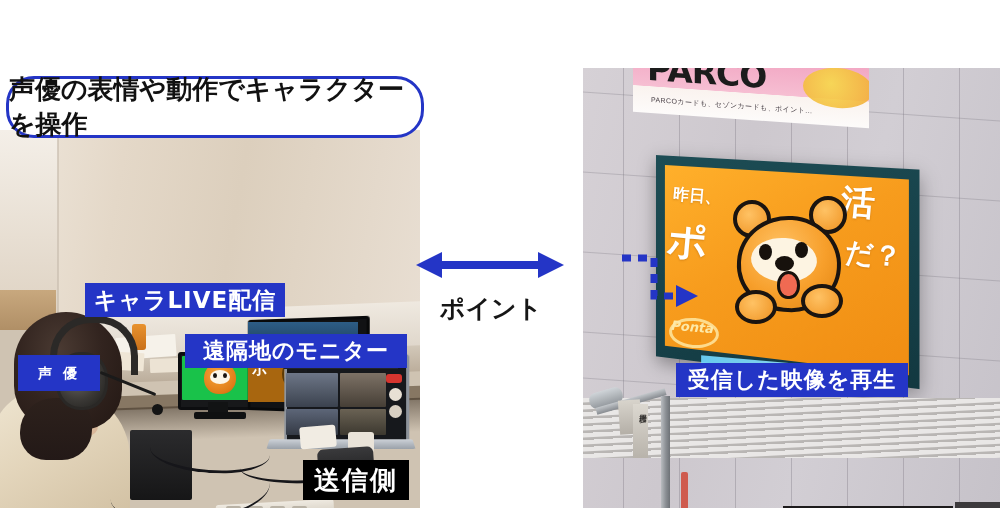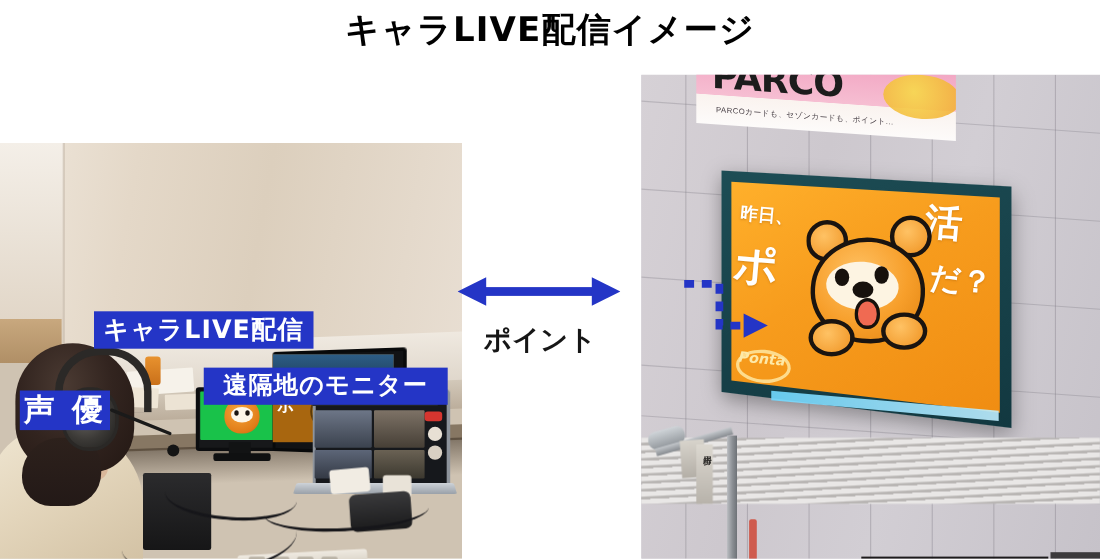--- a/index.html
+++ b/index.html
@@ -385,21 +385,21 @@
     position:absolute;left:6px;top:76px;width:412px;height:56px;
     background:#ffffff;border:3px solid #2435c6;border-radius:28px;
     display:flex;align-items:center;justify-content:center;
     font-size:26px;font-weight:bold;color:#111111;
     font-family:"DejaVu Sans","Liberation Sans",sans-serif;
     letter-spacing:0px;
     z-index:20;
   }
   #label-chara-live{left:85px;top:283px;width:200px;height:34px;font-size:23px;z-index:15;}
   #label-remote-monitor{left:185px;top:334px;width:222px;height:34px;font-size:22px;z-index:15;}
-  #label-voice-actor{left:18px;top:355px;width:82px;height:36px;font-size:28px;letter-spacing:3px;z-index:15;}
+  #label-voice-actor{left:18px;top:355px;width:82px;height:36px;font-size:14px;letter-spacing:3px;z-index:15;}
   #label-sender{left:303px;top:460px;width:106px;height:40px;font-size:26px;z-index:15;}
   #label-play-received{left:676px;top:363px;width:232px;height:34px;font-size:22px;z-index:15;}
   #label-receiver{left:900px;top:462px;width:96px;height:42px;font-size:26px;z-index:15;}
 
   
   #live-arrow{position:absolute;left:416px;top:250px;width:148px;height:30px;z-index:16;}
   #live-label{
     position:absolute;left:416px;top:292px;width:150px;text-align:center;
     font-size:25px;font-weight:bold;color:#161616;
     font-family:"DejaVu Sans","Liberation Sans",sans-serif;z-index:16;
@@ -410,21 +410,20 @@
     font-size:24px;font-weight:bold;letter-spacing:3px;
     font-family:"DejaVu Sans","Liberation Sans",sans-serif;z-index:18;
   }
   #dashed-arrow{position:absolute;left:620px;top:248px;width:80px;height:62px;z-index:18;}
 </style>
 </head>
 <body>
 
 <div class="stage">
 
-  <div id="page-title">キャラLIVE配信イメージ</div>
 
   <div class="photo" id="left-photo">
     <div class="studio-wall"></div>
     <div class="studio-wall-left"></div>
     <div class="studio-wall-seam"></div>
     <div class="studio-floor"></div>
     <div class="floor-strip"></div>
 
     <div class="desk-top"></div>
     <div class="desk-front"></div>
@@ -545,25 +544,28 @@
     <div class="pole-arm"></div>
     <div class="pole-sign2"></div>
     <div class="pole-sign"></div>
     <div class="pole-sign-txt">歩行者用</div>
     <div class="pole"></div>
 
     <div class="redpost"></div>
 
   </div>
 
+  <div id="callout-box">声優の表情や動作でキャラクターを操作</div>
 
   <div class="lbl-blue" id="label-chara-live">キャラLIVE配信</div>
   <div class="lbl-blue" id="label-remote-monitor">遠隔地のモニター</div>
   <div class="lbl-blue" id="label-voice-actor">声 優</div>
-
+  <div class="lbl-black" id="label-sender">送信側</div>
+
+  <div class="lbl-blue" id="label-play-received">受信した映像を再生</div>
 
   <svg id="live-arrow" viewBox="0 0 148 30">
     <polygon points="0,15 26,2 26,28" fill="#2435c6"></polygon>
     <rect x="24" y="11" width="100" height="8" fill="#2435c6"></rect>
     <polygon points="148,15 122,2 122,28" fill="#2435c6"></polygon>
   </svg>
   <div id="live-label">ポイント</div>
 
 
   <svg id="dashed-arrow" viewBox="0 0 80 62">

